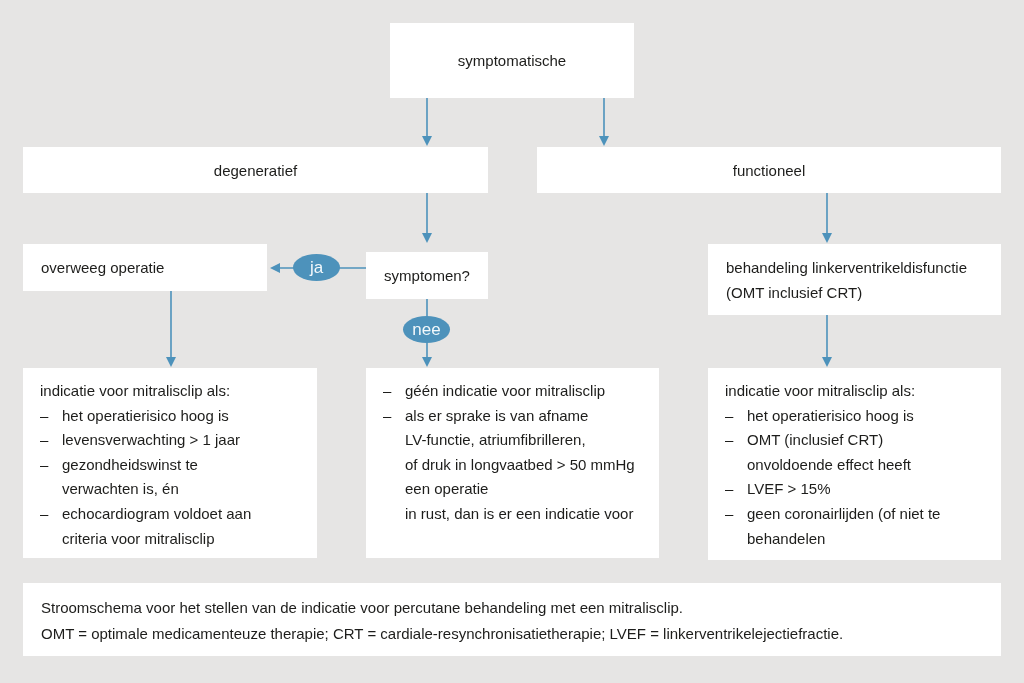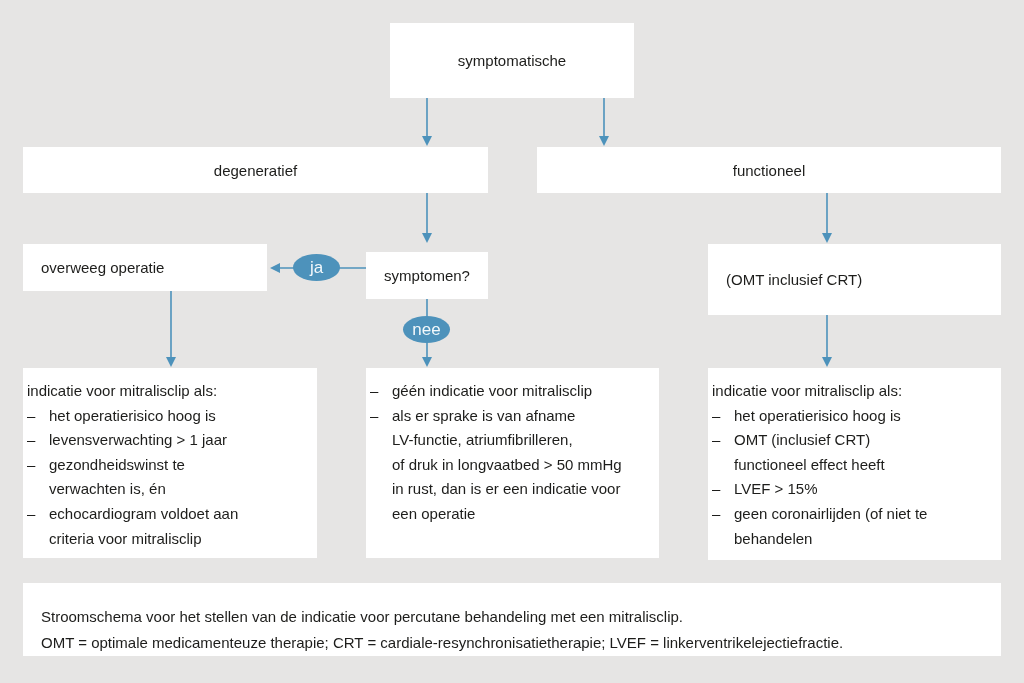--- a/index.html
+++ b/index.html
@@ -12,31 +12,31 @@
   html,body{margin:0;padding:0;background:var(--background);}
   .canvas{
     position:relative;width:1024px;height:683px;overflow:hidden;
     background:var(--background);color:var(--text);
     font-family:"Liberation Sans",sans-serif;font-size:15px;
   }
   .box{position:absolute;background:var(--box);box-sizing:border-box;}
   .box .line{white-space:nowrap;}
   .center{display:flex;flex-direction:column;align-items:center;justify-content:center;text-align:center;line-height:25px;}
   .leftcol{display:flex;flex-direction:column;justify-content:center;padding:16px 18px;line-height:25px;}
-  .outcome{padding:11px 4px;line-height:24.6px;}
+  .outcome{padding:11px 17px;line-height:24.6px;}
   .item{display:grid;grid-template-columns:22px 1fr;}
   .ellipse{
     position:absolute;width:47px;height:27px;border-radius:50%;
     background:var(--accent);color:var(--edge_label_text);
     display:flex;align-items:center;justify-content:center;
     font-size:17px;line-height:1;
   }
   .arrows{position:absolute;left:0;top:0;pointer-events:none;}
   .arrows line{stroke:var(--accent);stroke-width:1.6;}
-  .caption{line-height:26px;padding:21px 18px;}
+  .caption{line-height:26px;padding:12px 18px;}
 </style>
 </head>
 <body>
 
 <div class="canvas">
 
   <svg class="arrows" width="1024" height="683" viewBox="0 0 1024 683">
     <defs>
       <marker id="ah" markerUnits="userSpaceOnUse" markerWidth="12" markerHeight="12" viewBox="0 0 12 12" refX="1" refY="6" orient="auto">
         <path d="M1,1 L11,6 L1,11 Z" fill="var(--accent)"></path>
@@ -63,20 +63,21 @@
     <div class="line">degeneratief</div>
   </div>
 
   <div class="box leftcol" style="left:23px;top:244px;width:244px;height:47px">
     <div class="line">overweeg operatie</div>
   </div>
   <div class="box center" style="left:366px;top:252px;width:122px;height:47px">
     <div class="line">symptomen?</div>
   </div>
   <div class="box leftcol" style="left:708px;top:244px;width:293px;height:71px">
+    <div class="line">behandeling linkerventrikeldisfunctie</div>
     <div class="line">(OMT inclusief CRT)</div>
   </div>
 
   <div class="ellipse" style="left:293px;top:254px">
     <span>ja</span>
   </div>
   <div class="ellipse" style="left:403px;top:316px">
     <span>nee</span>
   </div>
 
@@ -110,37 +111,37 @@
     <div class="item">
       <span class="line">–</span>
       <span><span class="line">géén indicatie voor mitralisclip</span></span>
     </div>
     <div class="item">
       <span class="line">–</span>
       <span>
         <span class="line" style="display:block">als er sprake is van afname</span>
         <span class="line" style="display:block">LV-functie, atriumfibrilleren,</span>
         <span class="line" style="display:block">of druk in longvaatbed &gt; 50 mmHg</span>
+        <span class="line" style="display:block">een operatie</span>
         <span class="line" style="display:block">in rust, dan is er een indicatie voor</span>
-        <span class="line" style="display:block">een operatie</span>
       </span>
     </div>
   </div>
 
   <div class="box outcome" style="left:708px;top:368px;width:293px;height:192px">
     <div class="line">indicatie voor mitralisclip als:</div>
     <div class="item">
       <span class="line">–</span>
       <span><span class="line">het operatierisico hoog is</span></span>
     </div>
     <div class="item">
       <span class="line">–</span>
       <span>
         <span class="line" style="display:block">OMT (inclusief CRT)</span>
-        <span class="line" style="display:block">functioneel effect heeft</span>
+        <span class="line" style="display:block">onvoldoende effect heeft</span>
       </span>
     </div>
     <div class="item">
       <span class="line">–</span>
       <span><span class="line">LVEF &gt; 15%</span></span>
     </div>
     <div class="item">
       <span class="line">–</span>
       <span>
         <span class="line" style="display:block">geen coronairlijden (of niet te</span>

